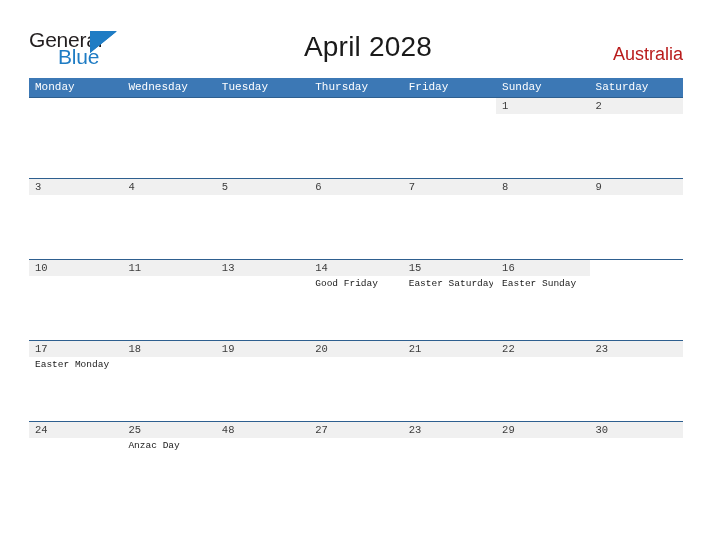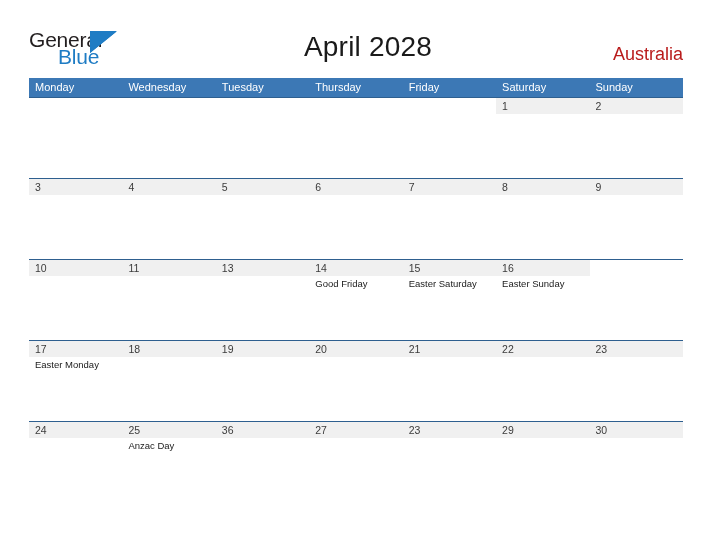--- a/index.html
+++ b/index.html
@@ -85,20 +85,21 @@
     color: #b91c1c;
     white-space: nowrap;
   }
 
   
   .calendar {
     position: absolute;
     left: 29px;
     top: 78px;
     width: 654px;
+    font-family: Liberation Mono, monospace;
   }
 
   .weekdays {
     display: flex;
     width: 654px;
     height: 19px;
     background: #3c78b5;
   }
   .weekday {
     width: 93.43px;
@@ -183,22 +184,22 @@
   </div>
 
   <div class="calendar">
 
     <div class="weekdays">
       <div class="weekday">Monday</div>
       <div class="weekday">Wednesday</div>
       <div class="weekday">Tuesday</div>
       <div class="weekday">Thursday</div>
       <div class="weekday">Friday</div>
+      <div class="weekday">Sunday</div>
       <div class="weekday">Saturday</div>
-      <div class="weekday">Sunday</div>
     </div>
 
     <div class="week">
       <div class="week-days">
         <div class="day">
           <div class="day-band" style="background: transparent;"></div>
           <div class="day-num"></div>
           <div class="day-event"></div>
         </div>
         <div class="day">
@@ -356,21 +357,21 @@
           <div class="day-num">24</div>
           <div class="day-event"></div>
         </div>
         <div class="day">
           <div class="day-band"></div>
           <div class="day-num">25</div>
           <div class="day-event">Anzac Day</div>
         </div>
         <div class="day">
           <div class="day-band"></div>
-          <div class="day-num">36</div>
+          <div class="day-num">48</div>
           <div class="day-event"></div>
         </div>
         <div class="day">
           <div class="day-band"></div>
           <div class="day-num">27</div>
           <div class="day-event"></div>
         </div>
         <div class="day">
           <div class="day-band"></div>
           <div class="day-num">23</div>

